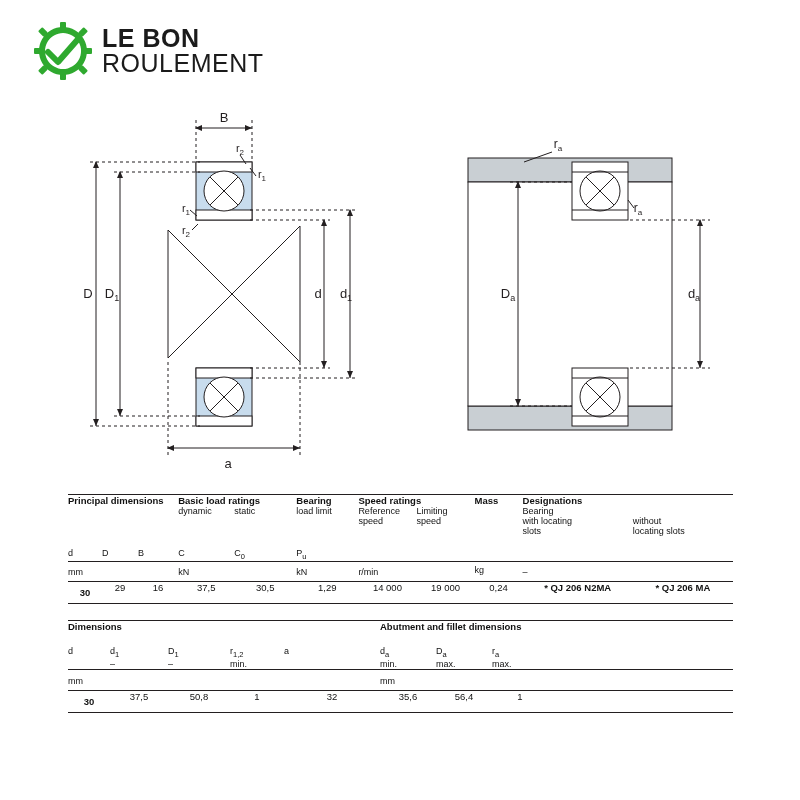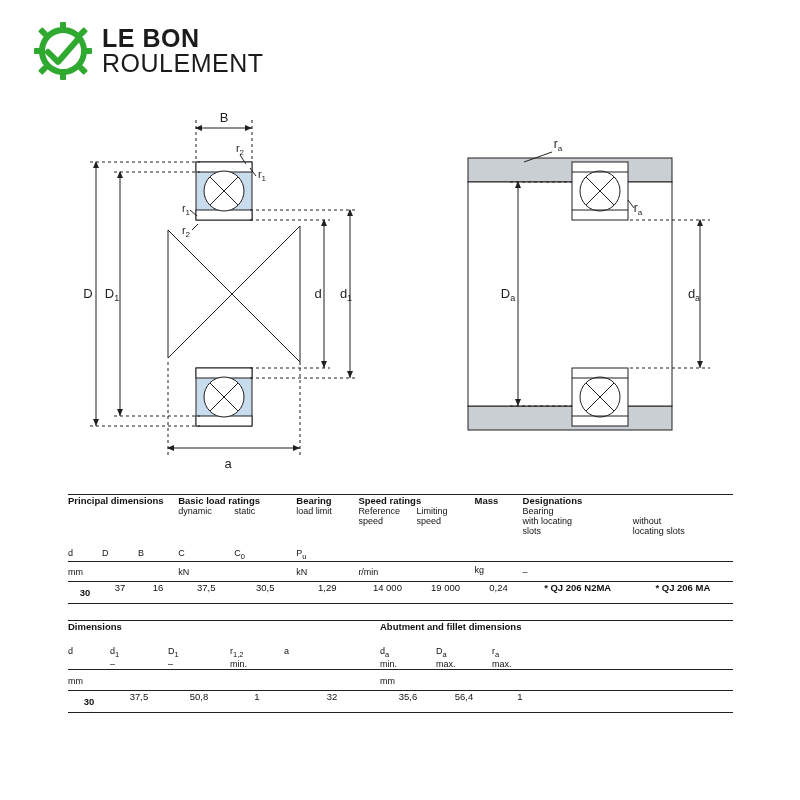--- a/index.html
+++ b/index.html
@@ -253,21 +253,21 @@
       <td class="rowline"></td>
       <td class="unit rowline" style="padding-top:5px">kN</td>
       <td class="unit rowline" style="padding-top:5px">r/min</td>
       <td class="rowline"></td>
       <td class="unit rowline" style="padding-top:3px">kg</td>
       <td class="unit rowline" style="padding-top:5px">–</td>
       <td class="rowline"></td>
     </tr>
     <tr>
       <td class="valb rowline rowline-bot" style="padding-top:5px;padding-bottom:5px">30</td>
-      <td class="val rowline rowline-bot">37</td>
+      <td class="val rowline rowline-bot">29</td>
       <td class="val rowline rowline-bot">16</td>
       <td class="val rowline rowline-bot">37,5</td>
       <td class="val rowline rowline-bot">30,5</td>
       <td class="val rowline rowline-bot">1,29</td>
       <td class="val rowline rowline-bot">14 000</td>
       <td class="val rowline rowline-bot">19 000</td>
       <td class="val rowline rowline-bot">0,24</td>
       <td class="desig rowline rowline-bot">* QJ 206 N2MA</td>
       <td class="desig rowline rowline-bot">* QJ 206 MA</td>
     </tr>

